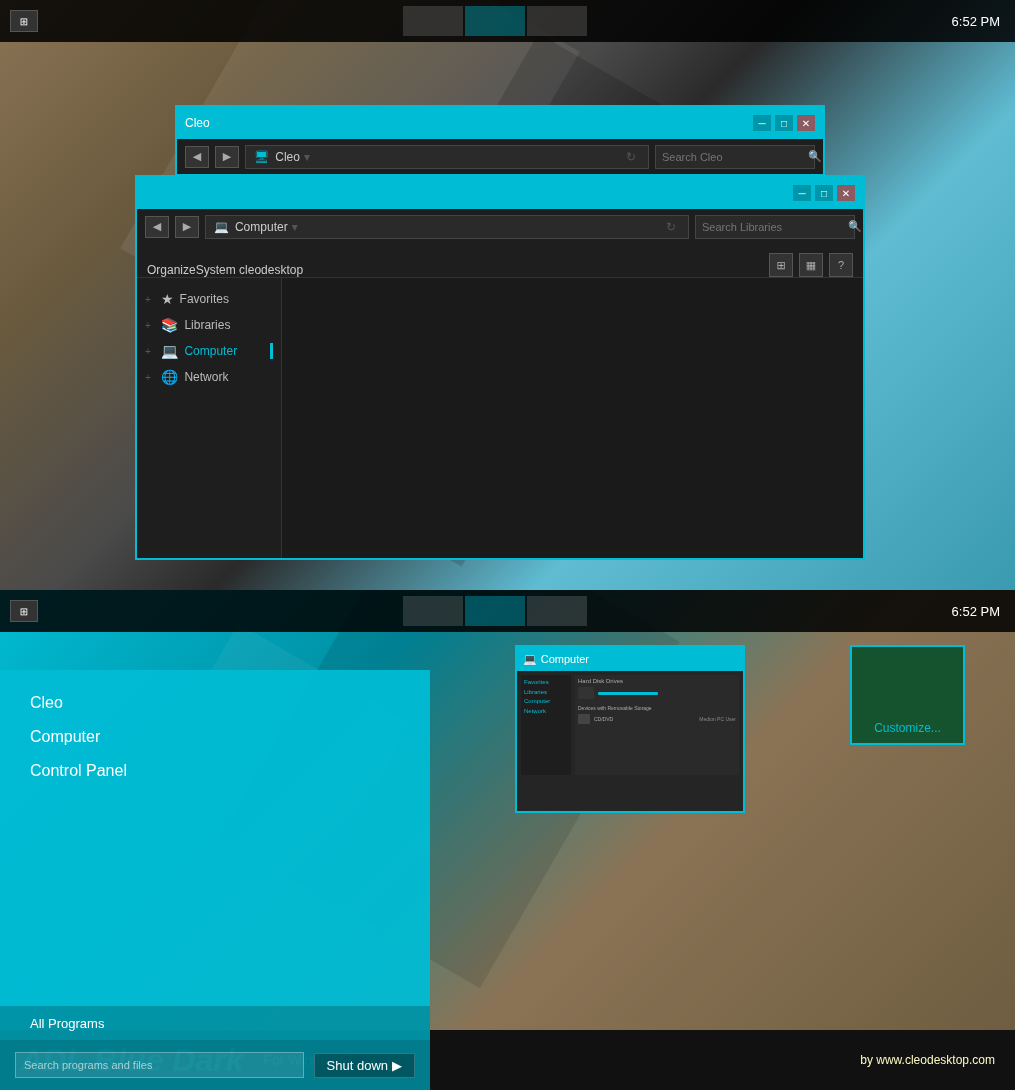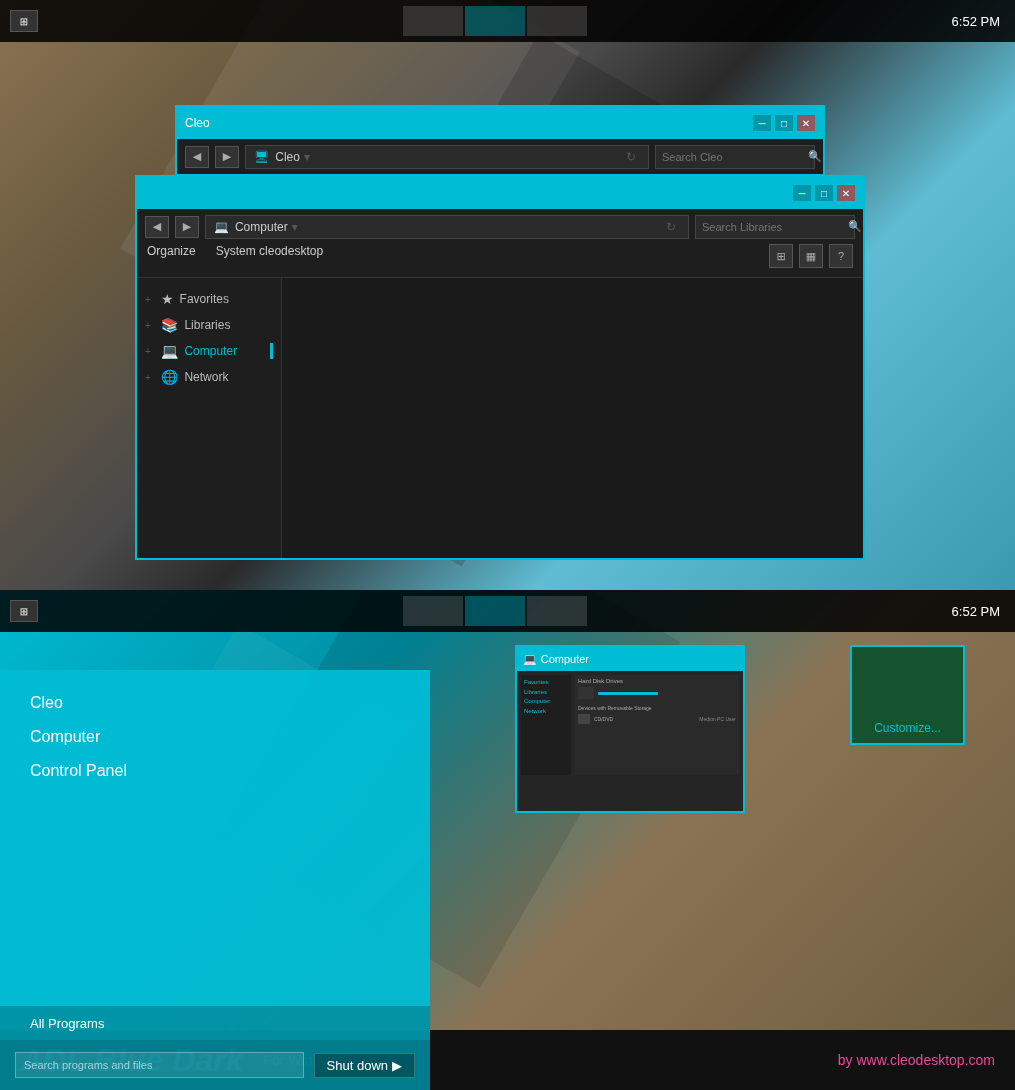--- a/index.html
+++ b/index.html
@@ -170,23 +170,22 @@
       width: 730px;
       background: #1a1a1a;
       border: 2px solid #00BCD4;
       z-index: 20;
     }
 
     .explorer-toolbar {
       background: #1e1e1e;
       height: 34px;
       display: flex;
-      align-items: flex-start;
+      align-items: flex-end;
       padding: 0 10px;
-      gap: 20px;
       border-bottom: 1px solid #333;
     }
     .toolbar-btn {
       color: #ccc;
       font-size: 12px;
       cursor: pointer;
       background: none;
       border: none;
     }
     .toolbar-icons {
@@ -483,22 +482,22 @@
       font-weight: bold;
       font-style: italic;
       color: #fff;
     }
     .footer-subtitle {
       color: #aaa;
       font-size: 14px;
     }
     .footer-right {
       margin-left: auto;
-      color: #ec4899;
-      font-size: 14px;
+      color: #fef9c3;
+      font-size: 12px;
     }
     .adl-blue { color: #00BCD4; }
 
     
     .shape1 {
       position: absolute;
       top: -50px;
       left: 200px;
       width: 300px;
       height: 400px;

